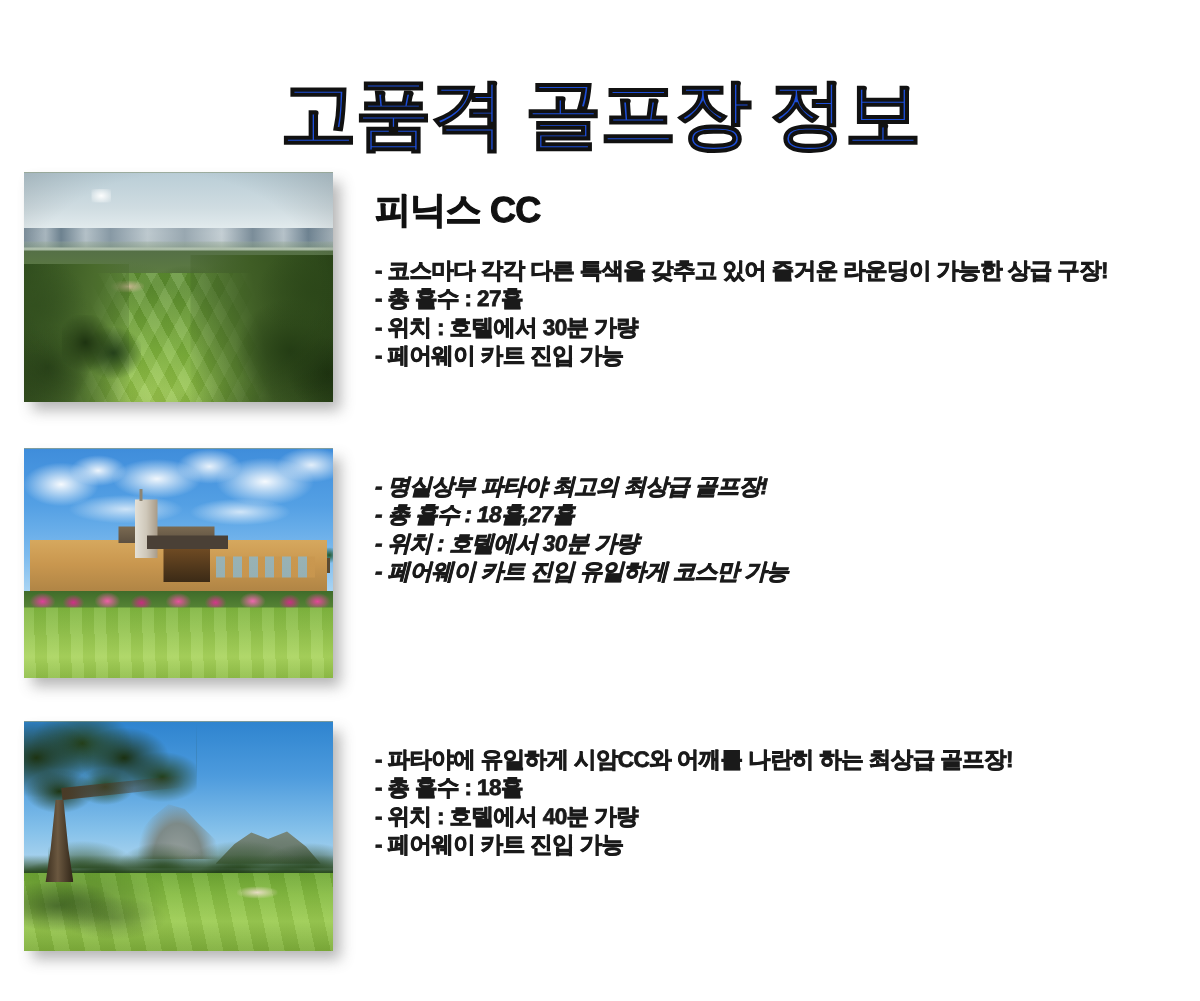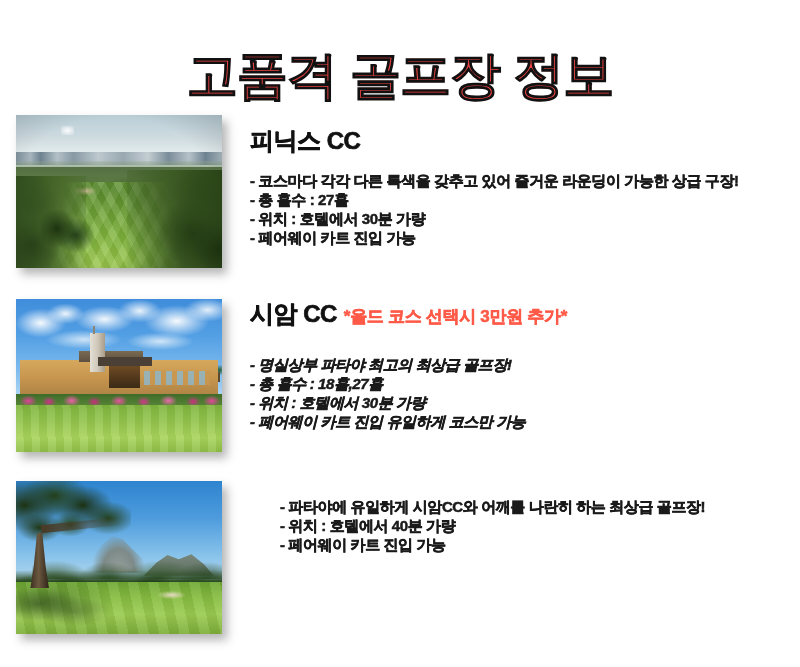--- a/index.html
+++ b/index.html
@@ -11,21 +11,21 @@
     font-family: "Liberation Sans", "DejaVu Sans", sans-serif;
     overflow: hidden;
     position: relative;
   }
 
   
   .page-title {
     text-align: center;
     font-size: 51px;
     font-weight: 700;
-    color: #ef4444;
+    color: #1d4ed8;
     letter-spacing: -1px;
     line-height: 1;
     padding-top: 16px;
     padding-bottom: 0;
     -webkit-text-stroke: 1.1px #111111;
   }
 
   
   .section {
     position: absolute;
@@ -314,21 +314,21 @@
     letter-spacing: -0.4px;
     -webkit-text-stroke: 0.5px #1a1a1a;
   }
   .bullet { margin: 0; padding: 0; }
 
   #section-0 .course-heading { margin-top: 25px; }
   #section-0 .bullets { margin-top: 17px; }
   #section-1 .course-heading { margin-top: 14px; }
   #section-1 .bullets { margin-top: 28px; font-style: italic; }
   #section-2 .course-heading { margin-top: 14px; }
-  #section-2 .bullets { margin-top: 28px; margin-left: 30px; }
+  #section-2 .bullets { margin-top: 28px; }
 </style>
 </head>
 <body>
 
 <h1 class="page-title">고품격 골프장 정보</h1>
 
 <div class="section" id="section-0">
   <div class="photo-wrap">
     <div class="photo">
       <div class="p1-sky"></div>
@@ -374,23 +374,20 @@
       <div class="p2-building"></div>
       <div class="p2-tower"></div>
       <div class="p2-roof"></div>
       <div class="p2-entry"></div>
       <div class="p2-windows"></div>
       <div class="p2-flowers"></div>
       <div class="p2-green"></div>
     </div>
   </div>
   <div class="text-col">
-    <div class="course-heading">
-      <span>시암 CC</span><span class="heading-note" style="color:#ff5a47">*올드 코스 선택시 3만원 추가*</span>
-    </div>
     <div class="bullets">
       <p class="bullet">- 명실상부 파타야 최고의 최상급 골프장!</p>
       <p class="bullet">- 총 홀수 : 18홀,27홀</p>
       <p class="bullet">- 위치 : 호텔에서 30분 가량</p>
       <p class="bullet">- 페어웨이 카트 진입 유일하게 코스만 가능</p>
     </div>
   </div>
 </div>
 
 <div class="section" id="section-2">
@@ -405,17 +402,18 @@
       <div class="p3-bunker"></div>
       <div class="p3-shadow"></div>
       <div class="p3-canopy"></div>
       <div class="p3-branch"></div>
       <div class="p3-trunk"></div>
     </div>
   </div>
   <div class="text-col">
     <div class="bullets">
       <p class="bullet">- 파타야에 유일하게 시암CC와 어깨를 나란히 하는 최상급 골프장!</p>
+      <p class="bullet">- 총 홀수 : 18홀</p>
       <p class="bullet">- 위치 : 호텔에서 40분 가량</p>
       <p class="bullet">- 페어웨이 카트 진입 가능</p>
     </div>
   </div>
 </div>
 
 </body></html>

